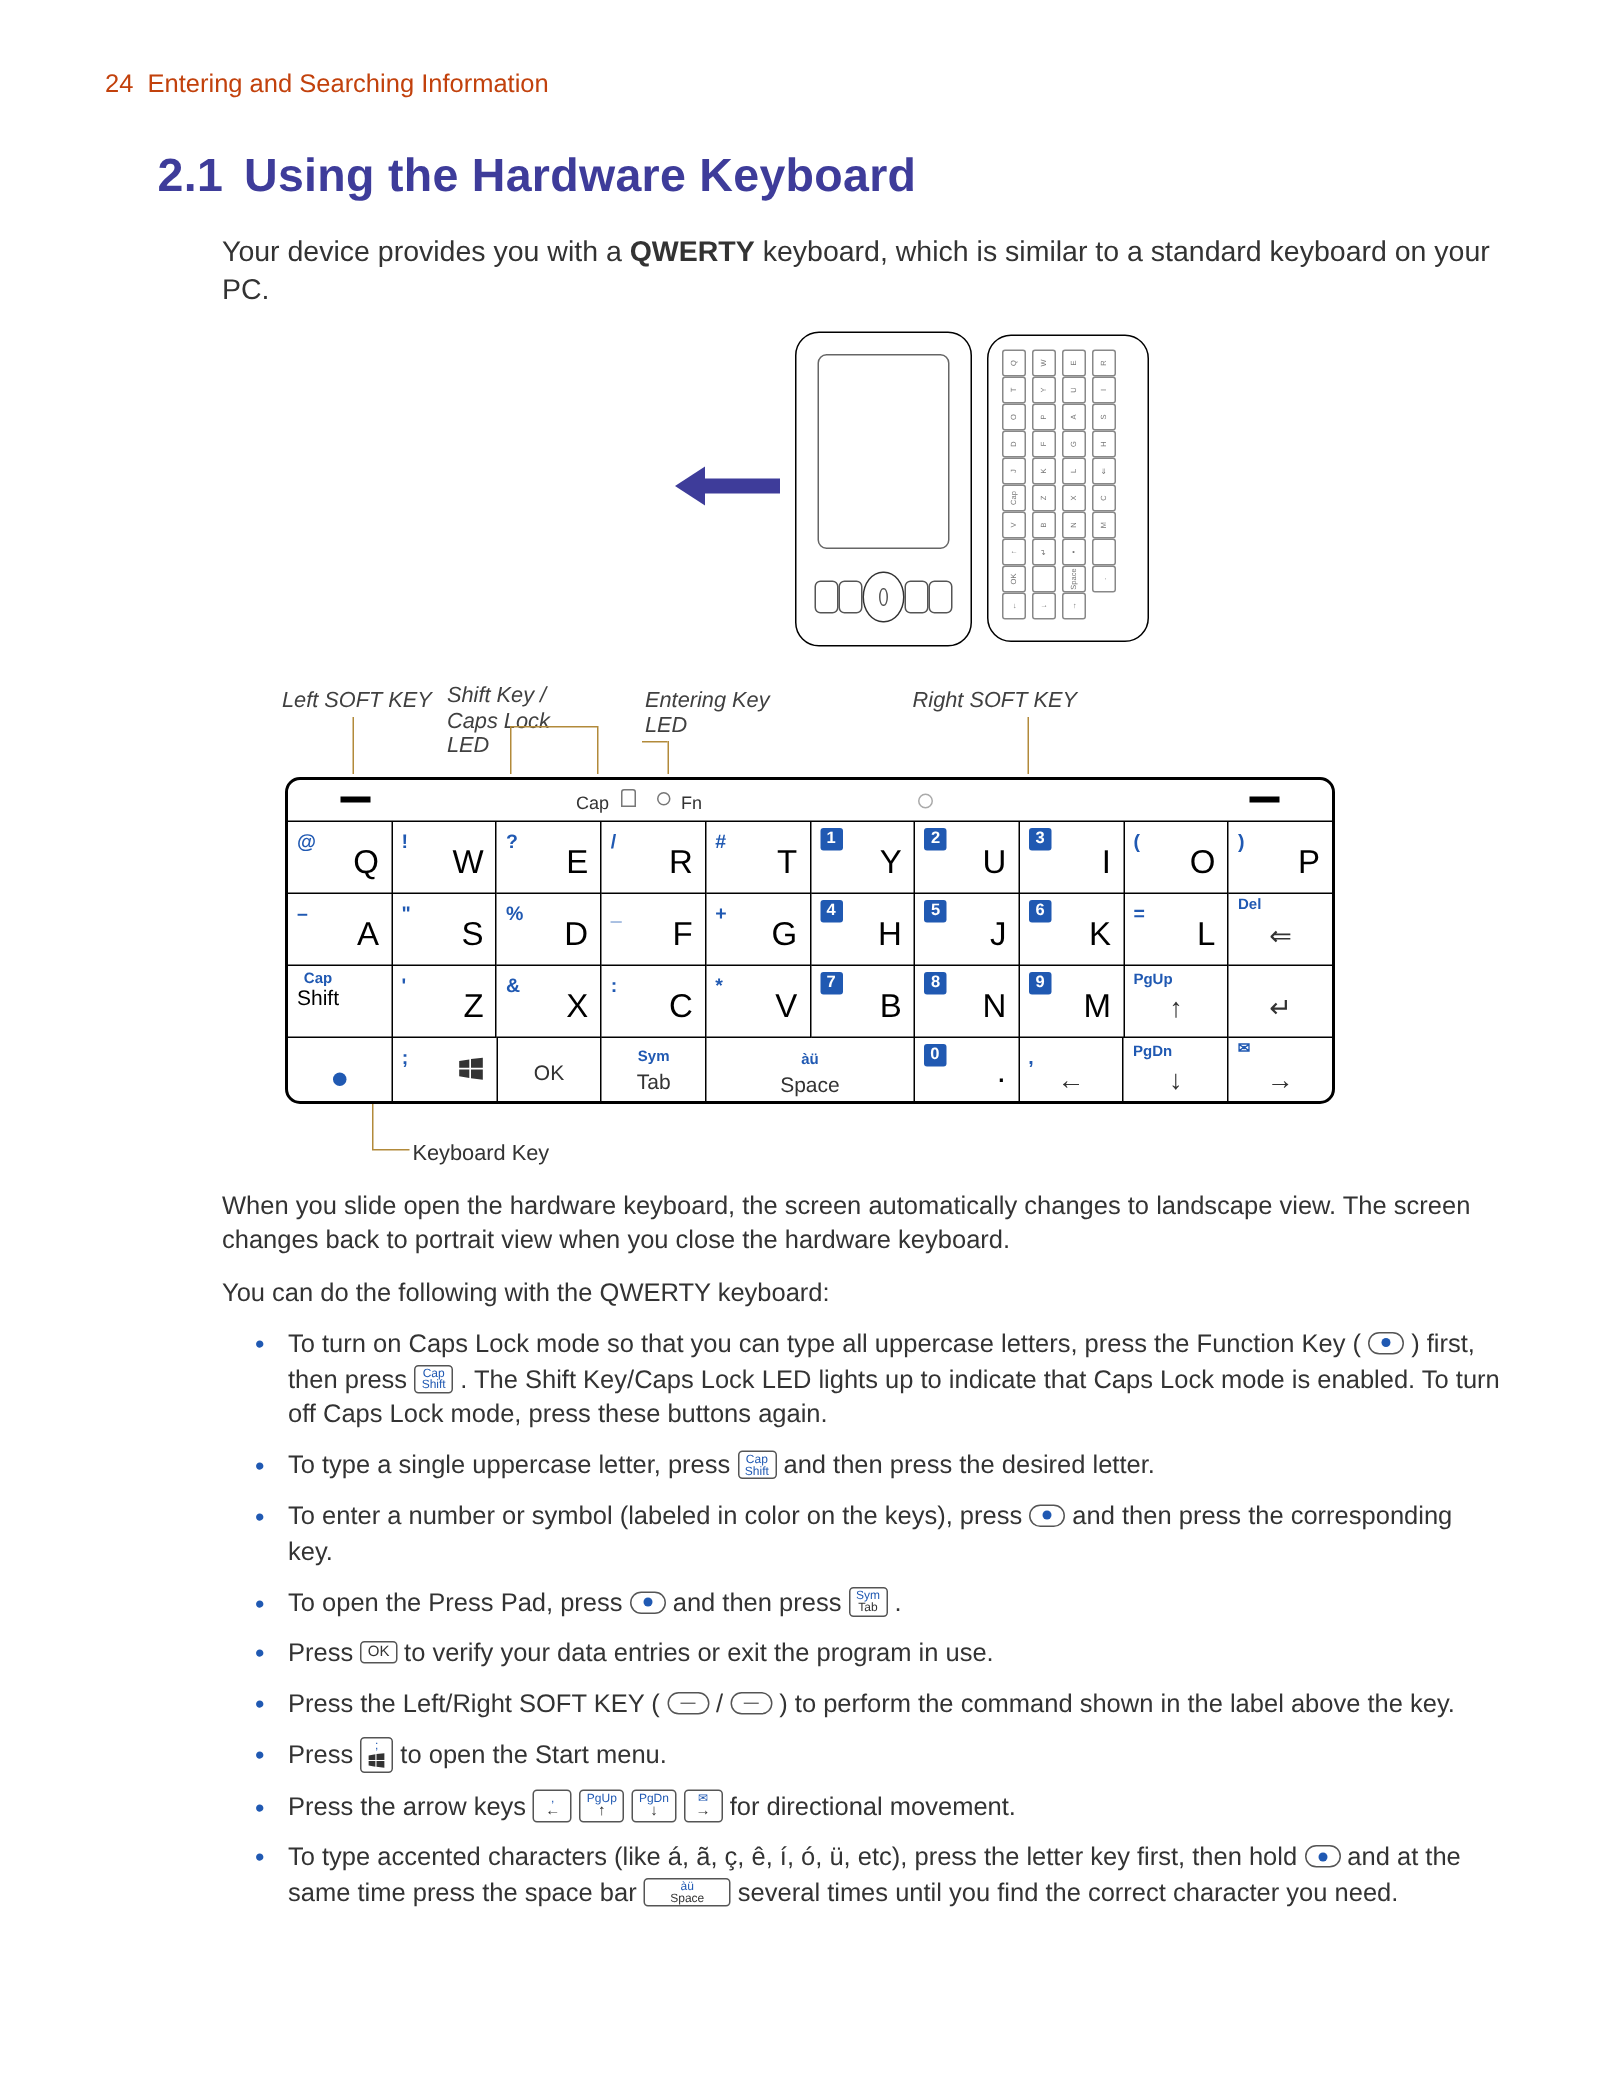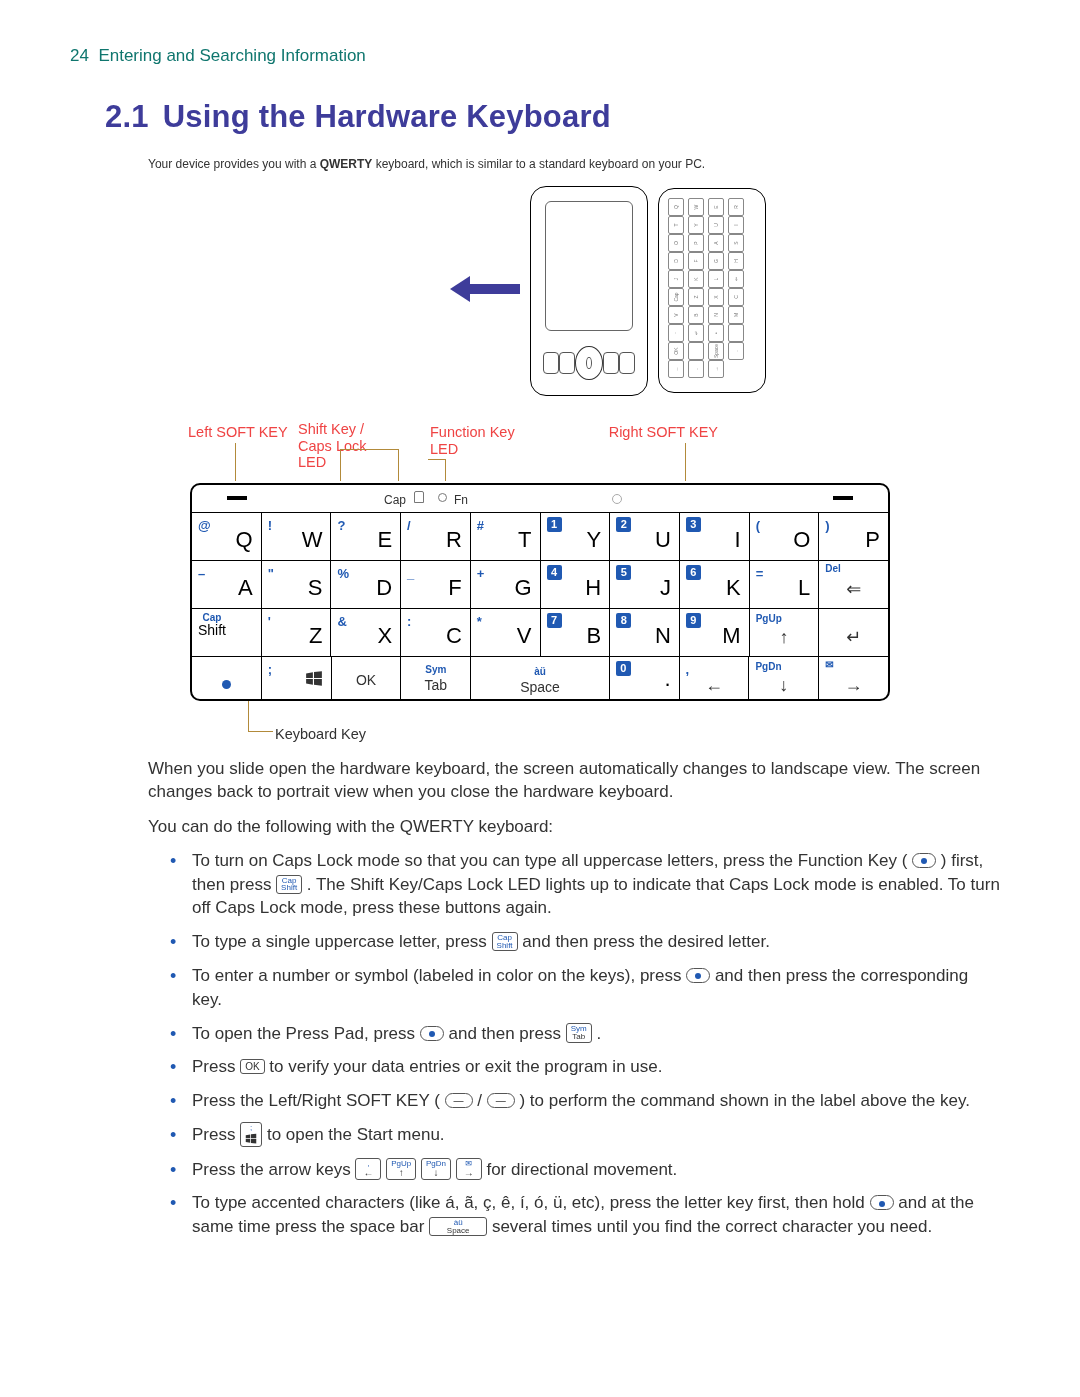--- a/index.html
+++ b/index.html
@@ -7,24 +7,24 @@
     width: 1080px;
     height: 1397px;
     font-family: "Segoe UI", "Myriad Pro", Arial, sans-serif;
     color: #333;
     font-size: 17px;
     line-height: 1.35;
     padding: 45px 70px 50px 70px;
     position: relative;
     background: #fff;
   }
-  .runhead { font-size: 17px; color: #0f766e; margin-bottom: 28px; }
+  .runhead { font-size: 17px; color: #c2410c; margin-bottom: 28px; }
   h2 { color: #3e3c9a; font-weight: 700; font-size: 31px; letter-spacing: .2px; margin-left: 35px; margin-bottom: 18px; }
   h2 .secnum { margin-right: 14px; }
-  .intro { margin-left: 78px; margin-right: 10px; margin-bottom: 14px; font-size: 12px; }
+  .intro { margin-left: 78px; margin-right: 10px; margin-bottom: 14px; font-size: 19px; }
   .intro b { font-weight: 700; }
 
   
   .fig1 {
     width: 700px;
     height: 225px;
     margin: 10px auto 10px auto;
     position: relative;
   }
   .fig1 .capt {
@@ -71,21 +71,21 @@
     font-size:5px;
     color:#777;
     display:flex; align-items:center; justify-content:center;
     transform: rotate(-90deg);
   }
 
   
   .toplabels {
     width:720px; margin:6px auto 0 auto;
     position:relative; height:62px;
-    font-size:14.5px; color:#ef4444;
+    font-size:14.5px; color:#404040;font-style:italic;
   }
   .toplabels .lab { position:absolute; line-height:1.15; }
   .toplabels .l1 { left:8px;  top:3px; }
   .toplabels .l2 { left:118px; top:0; width:90px; }
   .toplabels .l3 { left:250px; top:3px; width:100px; }
   .toplabels .l4 { left:418px; top:3px; width:120px; text-align:right; }
   .toplabels .line { position:absolute; background:#b28a3a; }
   
   .toplabels .ln1 { left:55px; top:22px; width:1px; height:38px; }
   .toplabels .ln2a { left:160px; top:28px; width:1px; height:32px; } 
@@ -271,21 +271,21 @@
         <div class="kk">←</div>
         <div class="kk">↓</div>
         <div class="kk">→</div>
       </div>
   </div>
 </div>
 
 <div class="toplabels">
   <div class="lab l1">Left SOFT KEY</div>
   <div class="lab l2">Shift Key / Caps Lock LED</div>
-  <div class="lab l3">Function Key LED</div>
+  <div class="lab l3">Entering Key LED</div>
   <div class="lab l4">Right SOFT KEY</div>
   <div class="line ln1"></div>
   <div class="line ln2a"></div>
     <div class="line ln2b"></div>
     <div class="line ln2c"></div>
   <div class="line ln3a"></div>
     <div class="line ln3b"></div>
   <div class="line ln4"></div>
 </div>
 

